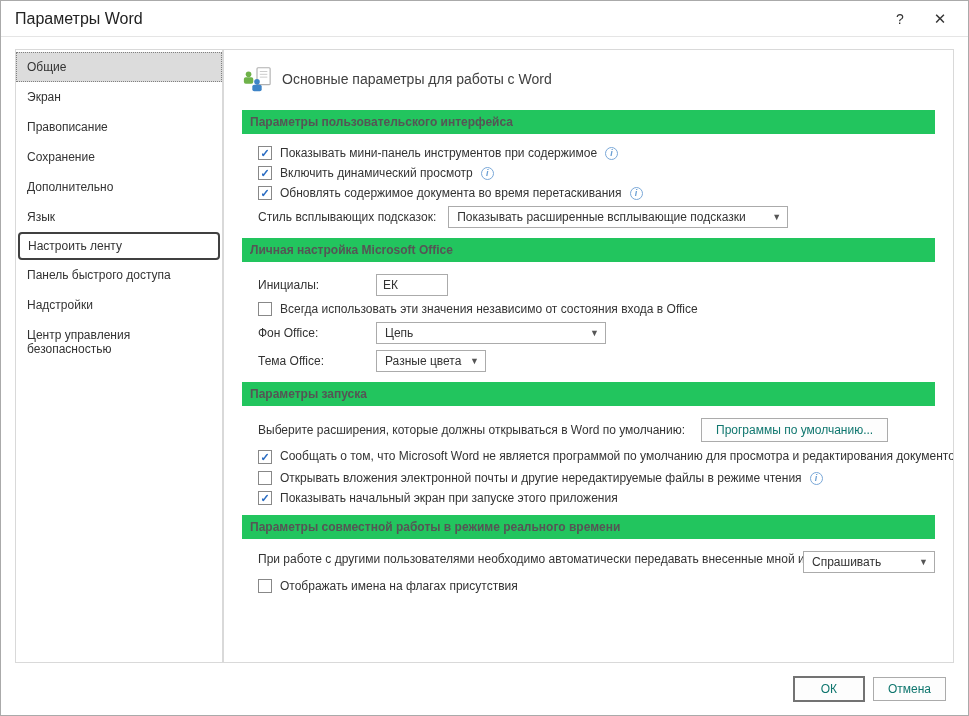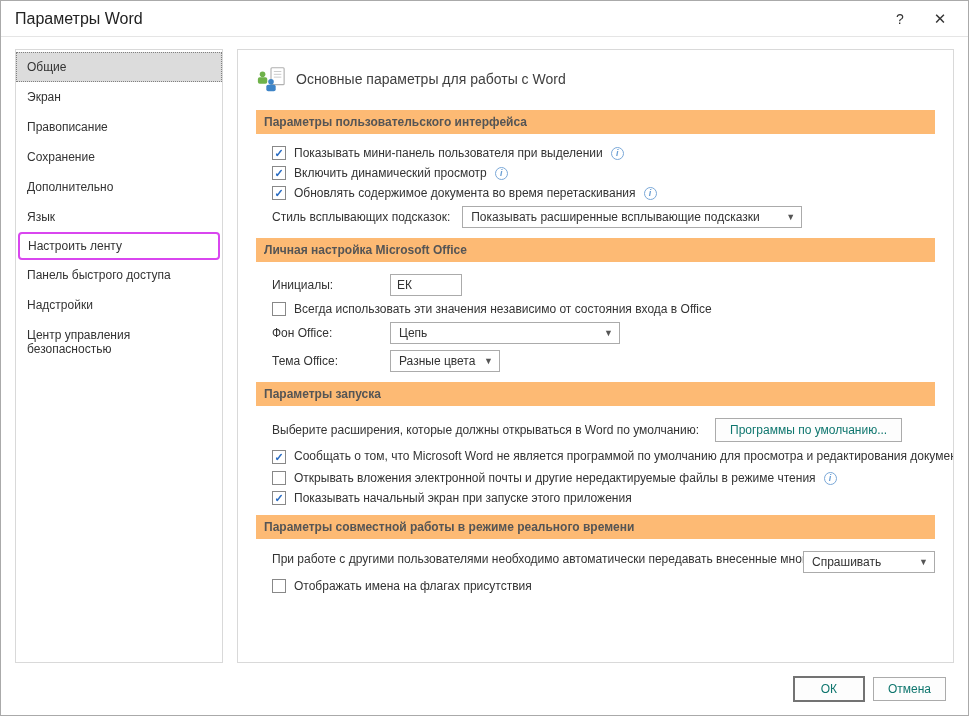--- a/index.html
+++ b/index.html
@@ -9,43 +9,43 @@
     box-shadow: 0 8px 24px rgba(0,0,0,0.3); margin: 0; position: relative;
     display: flex; flex-direction: column;
   }
   .titlebar {
     height: 36px; display: flex; align-items: center; padding: 0 8px 0 14px;
     border-bottom: 1px solid #e5e5e5;
   }
   .titlebar .title { flex: 1; font-size: 16px; color: #222; }
   .titlebar .ctl { width: 40px; text-align: center; font-size: 14px; color: #333; cursor: pointer; }
   .titlebar .ctl.close { font-size: 15px; }
-  .body { flex: 1; display: flex; padding: 12px 14px 0 14px; gap: 14px; overflow: hidden; }
+  .body { flex: 1; display: flex; padding: 12px 14px 0 14px; overflow: hidden; }
   .sidebar {
     width: 208px; border: 1px solid #d9d9d9; background: #fff;
     padding: 2px 0; overflow: auto;
   }
   .sidebar-item {
     padding: 7px 10px; color: #333; cursor: pointer; border: 1px solid transparent;
   }
   .sidebar-item.selected {
     background: #dcdcdc; border: 1px dotted #808080;
   }
   .sidebar-item.highlighted {
-    border: 2px solid #d946ef; border-radius: 4px; margin: 0 2px; padding: 5px 8px;
+    border: 2px solid #404040; border-radius: 4px; margin: 0 2px; padding: 5px 8px;
   }
   .content {
     flex: 1; border: 1px solid #d9d9d9; background: #fff; padding: 14px 18px 10px 18px;
     overflow-y: auto;
   }
   .page-header { display: flex; align-items: center; gap: 10px; margin-bottom: 16px; }
   .page-header .icon-box { width: 30px; height: 30px; position: relative; }
   .page-header h1 { font-size: 14px; font-weight: 400; color: #404040; margin: 0; }
   .section-header {
-    background: #fdba74; color: #555; font-weight: 600; font-size: 12px;
+    background: #22c55e; color: #555; font-weight: 600; font-size: 12px;
     padding: 5px 8px; margin: 10px 0 12px 0;
   }
   .row { display: flex; align-items: center; margin: 6px 0 6px 16px; gap: 8px; color: #333; }
   .row label { white-space: nowrap; }
   .chk { width: 14px; height: 14px; border: 1px solid #888; background: #fff; display: inline-flex; align-items: center; justify-content: center; flex-shrink: 0; }
   .chk.checked::after { content: "✓"; font-size: 11px; color: #2a6cc2; font-weight: bold; line-height: 1; }
   .info-icon {
     width: 13px; height: 13px; border: 1px solid #7aa8d8; border-radius: 50%;
     display: inline-flex; align-items: center; justify-content: center;
     font-size: 9px; color: #6a9fd4; font-weight: bold; font-style: italic; flex-shrink: 0;
@@ -111,21 +111,21 @@
             <circle cx="16" cy="19" r="3" fill="#3e84c7"></circle>
             <rect x="11" y="22" width="10" height="7" rx="2" fill="#3e84c7"></rect>
           </svg>
         </div>
         <h1>Основные параметры для работы с Word</h1>
       </div>
 
       <div class="section-header">Параметры пользовательского интерфейса</div>
       <div class="row">
         <span class="chk checked"></span>
-        <label>Показывать мини-панель пользователя при выделении</label>
+        <label>Показывать мини-панель инструментов при содержимое</label>
         <span class="info-icon"></span>
       </div>
       <div class="row">
         <span class="chk checked"></span>
         <label>Включить динамический просмотр</label>
         <span class="info-icon"></span>
       </div>
       <div class="row">
         <span class="chk checked"></span>
         <label>Обновлять содержимое документа во время перетаскивания</label>

